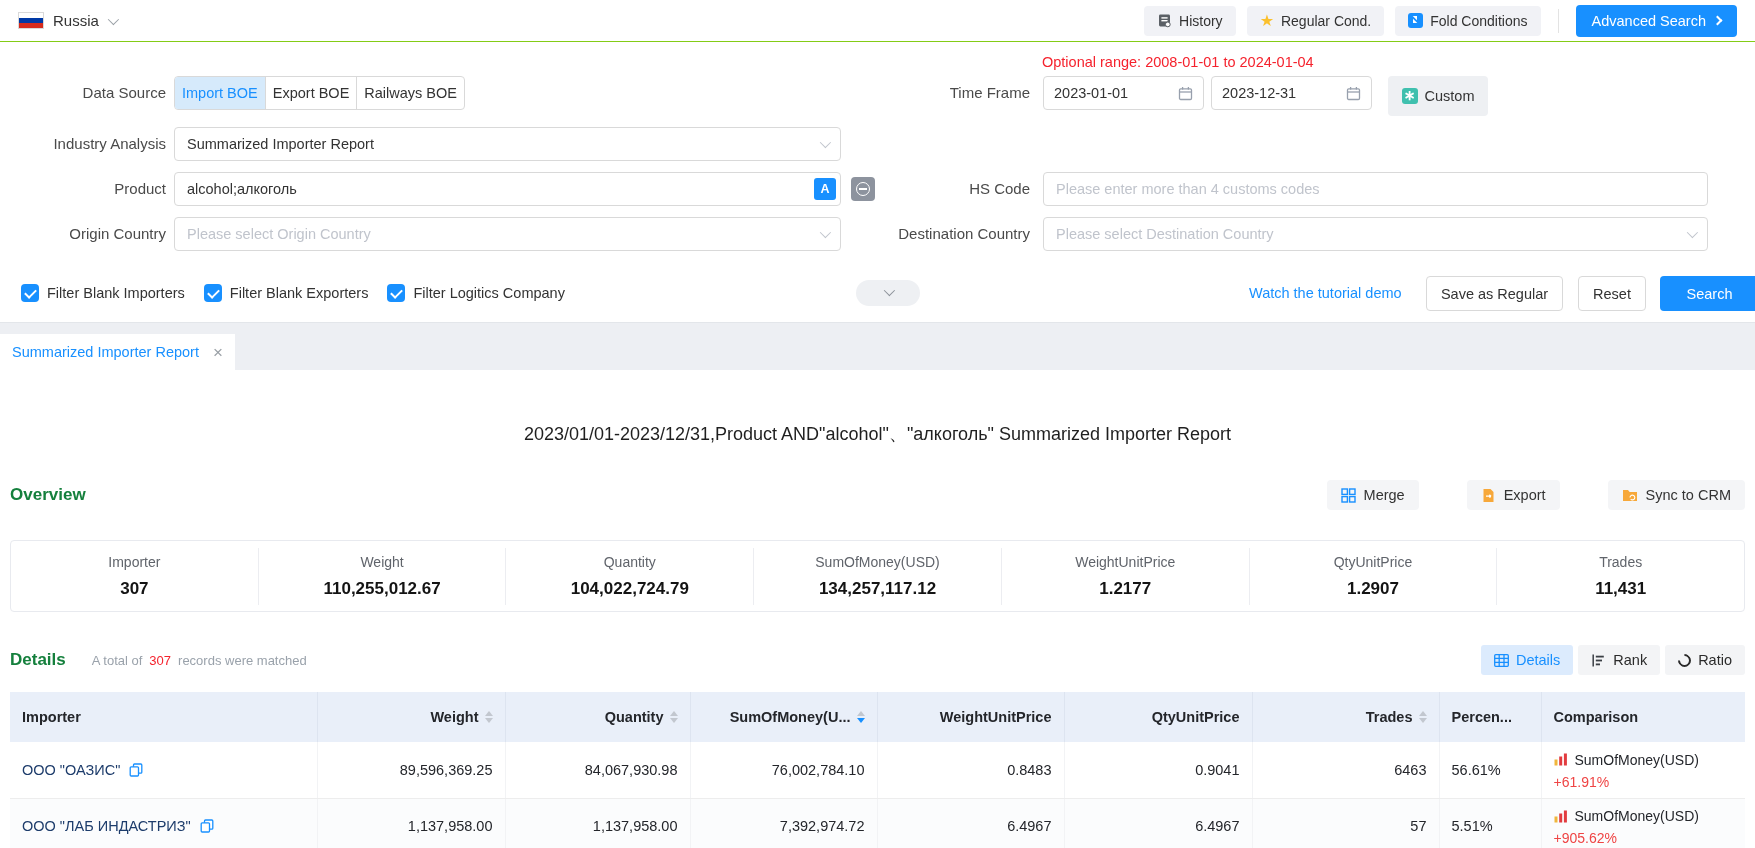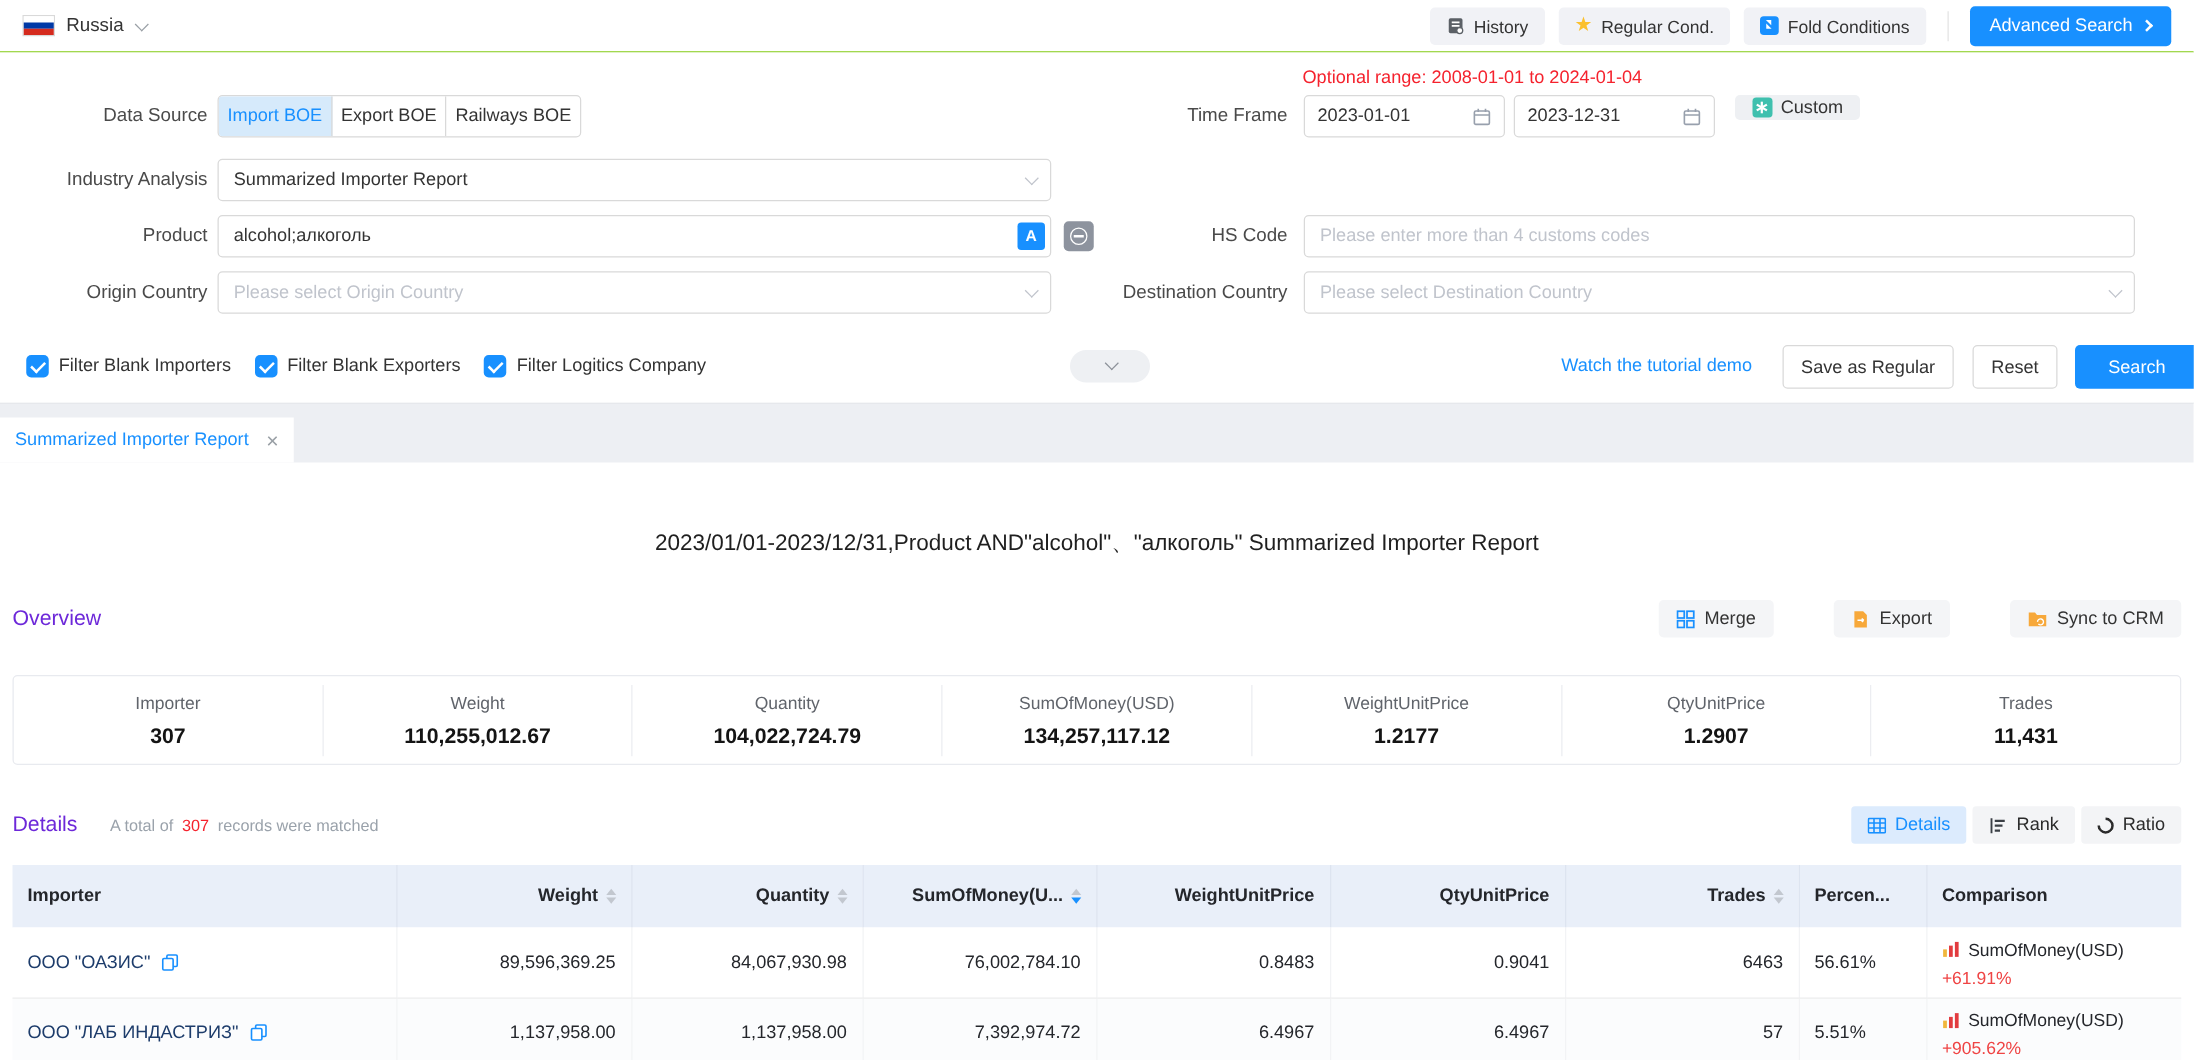--- a/index.html
+++ b/index.html
@@ -37,21 +37,21 @@
   .seg { position:absolute; left:174px; top:34px; height:34px; display:flex; border:1px solid #d9d9d9;
     border-radius:4px; overflow:hidden; background:#fff; }
   .seg-item { padding:0 7px; line-height:32px; font-size:14.5px; color:#333; cursor:pointer;
     border-right:1px solid #d9d9d9; }
   .seg-item:last-child { border-right:none; }
   .seg-item.active { background:#d6eafb; color:#1890ff; }
 
   .date-box { position:absolute; top:34px; width:161px; height:34px; border:1px solid #d9d9d9;
     border-radius:4px; display:flex; align-items:center; justify-content:space-between;
     padding:0 10px; font-size:14.5px; color:#333; cursor:pointer; background:#fff; }
-  .custom-btn { position:absolute; left:1388px; top:34px; width:100px; height:20px; background:#eef0f3;
+  .custom-btn { position:absolute; left:1388px; top:34px; width:100px; height:40px; background:#eef0f3;
     border-radius:4px; display:flex; align-items:center; justify-content:center; gap:7px;
     font-size:14.5px; color:#333; cursor:pointer; }
   .custom-icon { width:16px; height:16px; background:#3fc0ae; border-radius:3px; color:#fff;
     font-size:14px; line-height:15px; text-align:center; }
   .custom-icon::before { content:"\2217"; font-weight:bold; }
 
   .select-box { position:absolute; height:34px; border:1px solid #d9d9d9; border-radius:4px;
     display:flex; align-items:center; justify-content:space-between; padding:0 12px;
     font-size:14.5px; background:#fff; cursor:pointer; }
   .select-box .chev { border-color:#c0c4cc; }
@@ -94,21 +94,21 @@
 
   
   .tab-strip { height:48px; background:#edeff3; border-top:1px solid #e3e6ea; display:flex; align-items:flex-end; }
   .tab { width:235px; height:36px; background:#fff; display:flex; align-items:center; padding:0 12px; cursor:pointer; }
   .tab-title { color:#1890ff; font-size:14.5px; }
   .tab-close { margin-left:auto; color:#9aa0a6; font-size:17px; line-height:1; cursor:pointer; }
 
   
   .report-title { margin-top:52px; text-align:center; font-size:18px; color:#1f1f1f; font-weight:500; }
   .overview-row { margin:34px 10px 0; height:30px; display:flex; align-items:center; }
-  .section-heading { font-size:17px; font-weight:normal; color:#6d28d9; }
+  .section-heading { font-size:17px; font-weight:bold; color:#15803d; }
   .ov-actions { margin-left:auto; display:flex; gap:48px; }
   .ov-btn { height:30px; background:#f4f5f7; border-radius:4px; padding:0 14px; display:flex;
     align-items:center; gap:8px; font-size:14.5px; color:#333; cursor:pointer; white-space:nowrap; }
 
   .stats-box { margin:30px 10px 0; height:72px; border:1px solid #e8eaef; border-radius:4px;
     display:flex; align-items:center; }
   .stat { flex:1; text-align:center; padding:6px 0; }
   .stat + .stat { border-left:1px solid #ecedf1; }
   .stat-label { font-size:14px; color:#60646b; margin-bottom:9px; }
   .stat-value { font-size:17px; font-weight:bold; color:#141414; }

